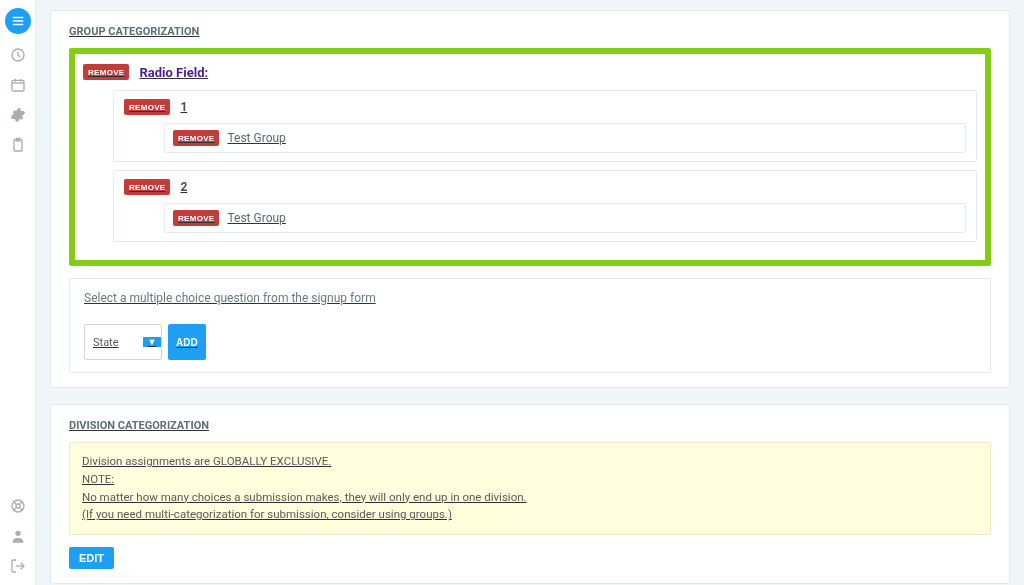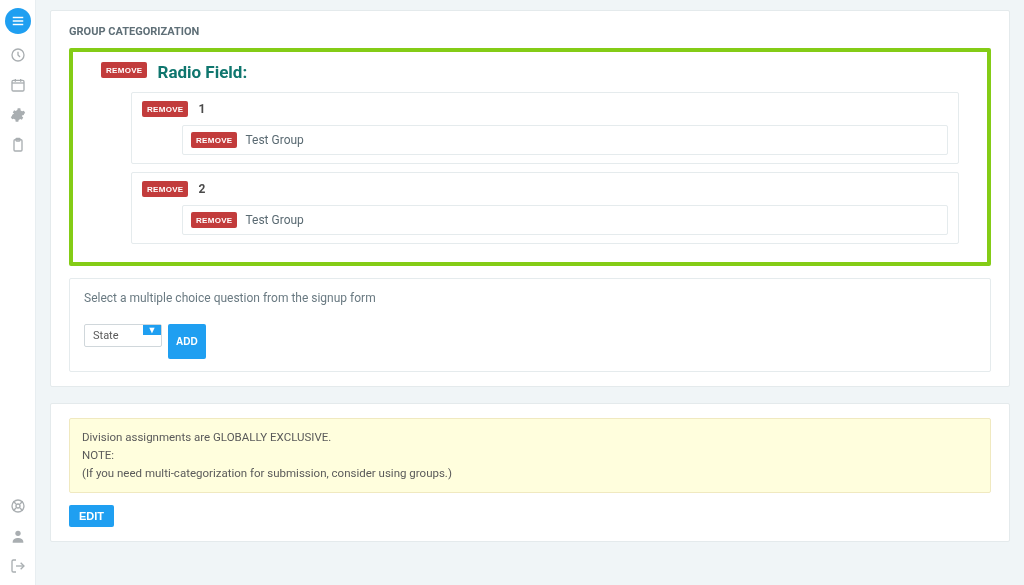--- a/index.html
+++ b/index.html
@@ -5,21 +5,21 @@
 * { box-sizing: border-box; margin: 0; padding: 0; }
 body {
   font-family: -apple-system, BlinkMacSystemFont, "Segoe UI", Roboto, Arial, sans-serif;
   background: #f0f5f7;
   color: #333;
   font-size: 12px;
   width: 1024px;
   height: 585px;
   overflow: hidden;
 }
-.layout { display: flex; height: 100%; }
+.layout { display: flex; height: 100%; text-decoration: underline; }
 .sidebar {
   width: 36px;
   background: #fff;
   display: flex;
   flex-direction: column;
   align-items: center;
   padding-top: 8px;
   border-right: 1px solid #e8eef1;
   flex-shrink: 0;
 }
@@ -100,35 +100,35 @@
   font-size: 8px;
   font-weight: 700;
   border-radius: 2px;
   cursor: pointer;
   text-transform: uppercase;
   letter-spacing: 0.3px;
   height: 16px;
   align-self: flex-start;
 }
 .field-box {
-  border: 4px solid #84cc16;
-  border-radius: 2px;
-  padding: 10px 28px;
+  border: 6px solid #84cc16;
+  border-radius: 2px;
+  padding: 10px 8px;
   margin-bottom: 12px;
 }
 .field-header {
   display: flex;
   align-items: center;
   gap: 10px;
   margin-bottom: 10px;
 }
 .field-title {
   font-weight: 700;
-  font-size: 17px;
-  color: #0f766e;
+  font-size: 13px;
+  color: #4c1d95;
 }
 .option-box {
   border: 1px solid #e5ebed;
   border-radius: 2px;
   padding: 8px 10px;
   margin-left: 30px;
   margin-bottom: 8px;
 }
 .option-header {
   display: flex;
@@ -165,25 +165,25 @@
   color: #6a7a82;
   margin-bottom: 19px;
 }
 .select-controls {
   display: flex;
   align-items: stretch;
   gap: 6px;
 }
 .dropdown {
   display: flex;
-  align-items: flex-start;
+  align-items: center;
   border: 1px solid #d0d7db;
   border-radius: 2px;
   background: #fff;
-  height: 23px;
+  height: 36px;
 }
 .dropdown-val {
   padding: 4px 8px;
   font-size: 11px;
   color: #5a5a5a;
   width: 58px;
   display: flex;
   align-items: center;
 }
 .dropdown-caret {
@@ -312,22 +312,24 @@
           <div class="dropdown">
             <span class="dropdown-val">State</span>
             <span class="dropdown-caret">▼</span>
           </div>
           <button class="btn btn-sm">ADD</button>
         </div>
       </div>
     </div>
 
     <div class="card">
+      <div class="card-title">DIVISION CATEGORIZATION</div>
       <div class="note-box">
         <div>Division assignments are GLOBALLY EXCLUSIVE.</div>
         <div>NOTE:</div>
+        <div>No matter how many choices a submission makes, they will only end up in one division.</div>
         <div>(If you need multi-categorization for submission, consider using groups.)</div>
       </div>
       <button class="btn">EDIT</button>
     </div>
 
   </div>
 </div>
 
 </body></html>

